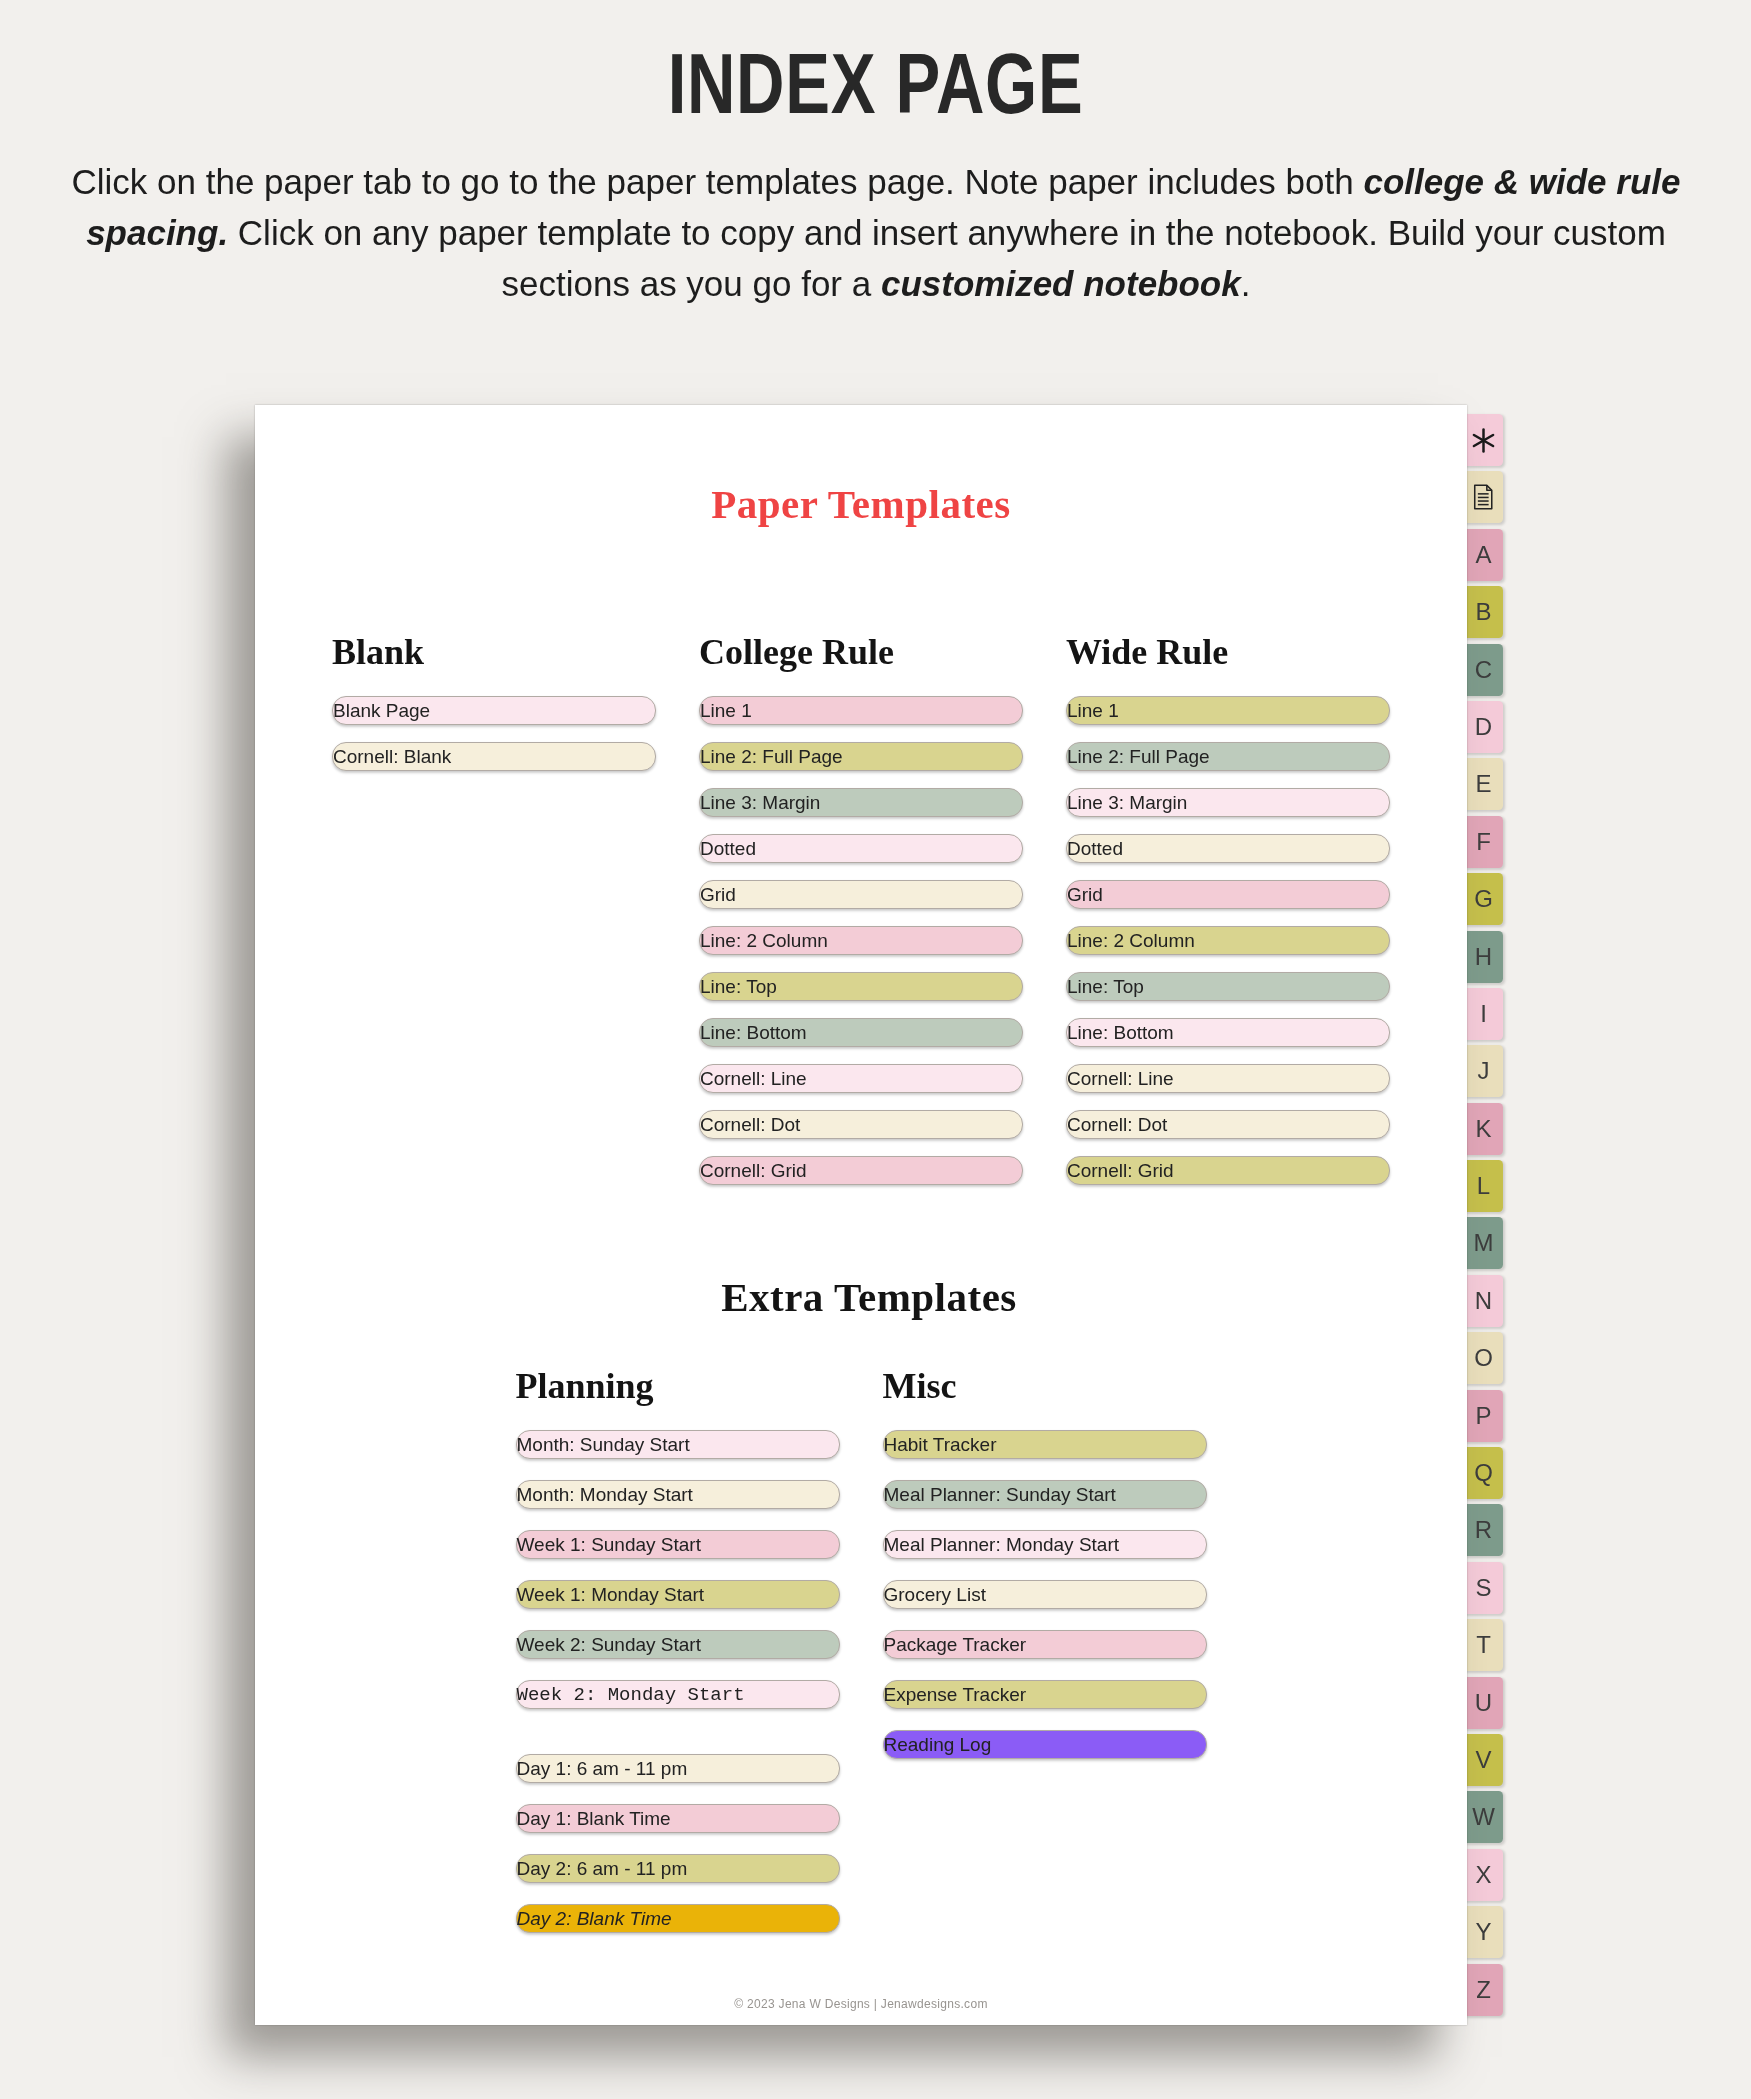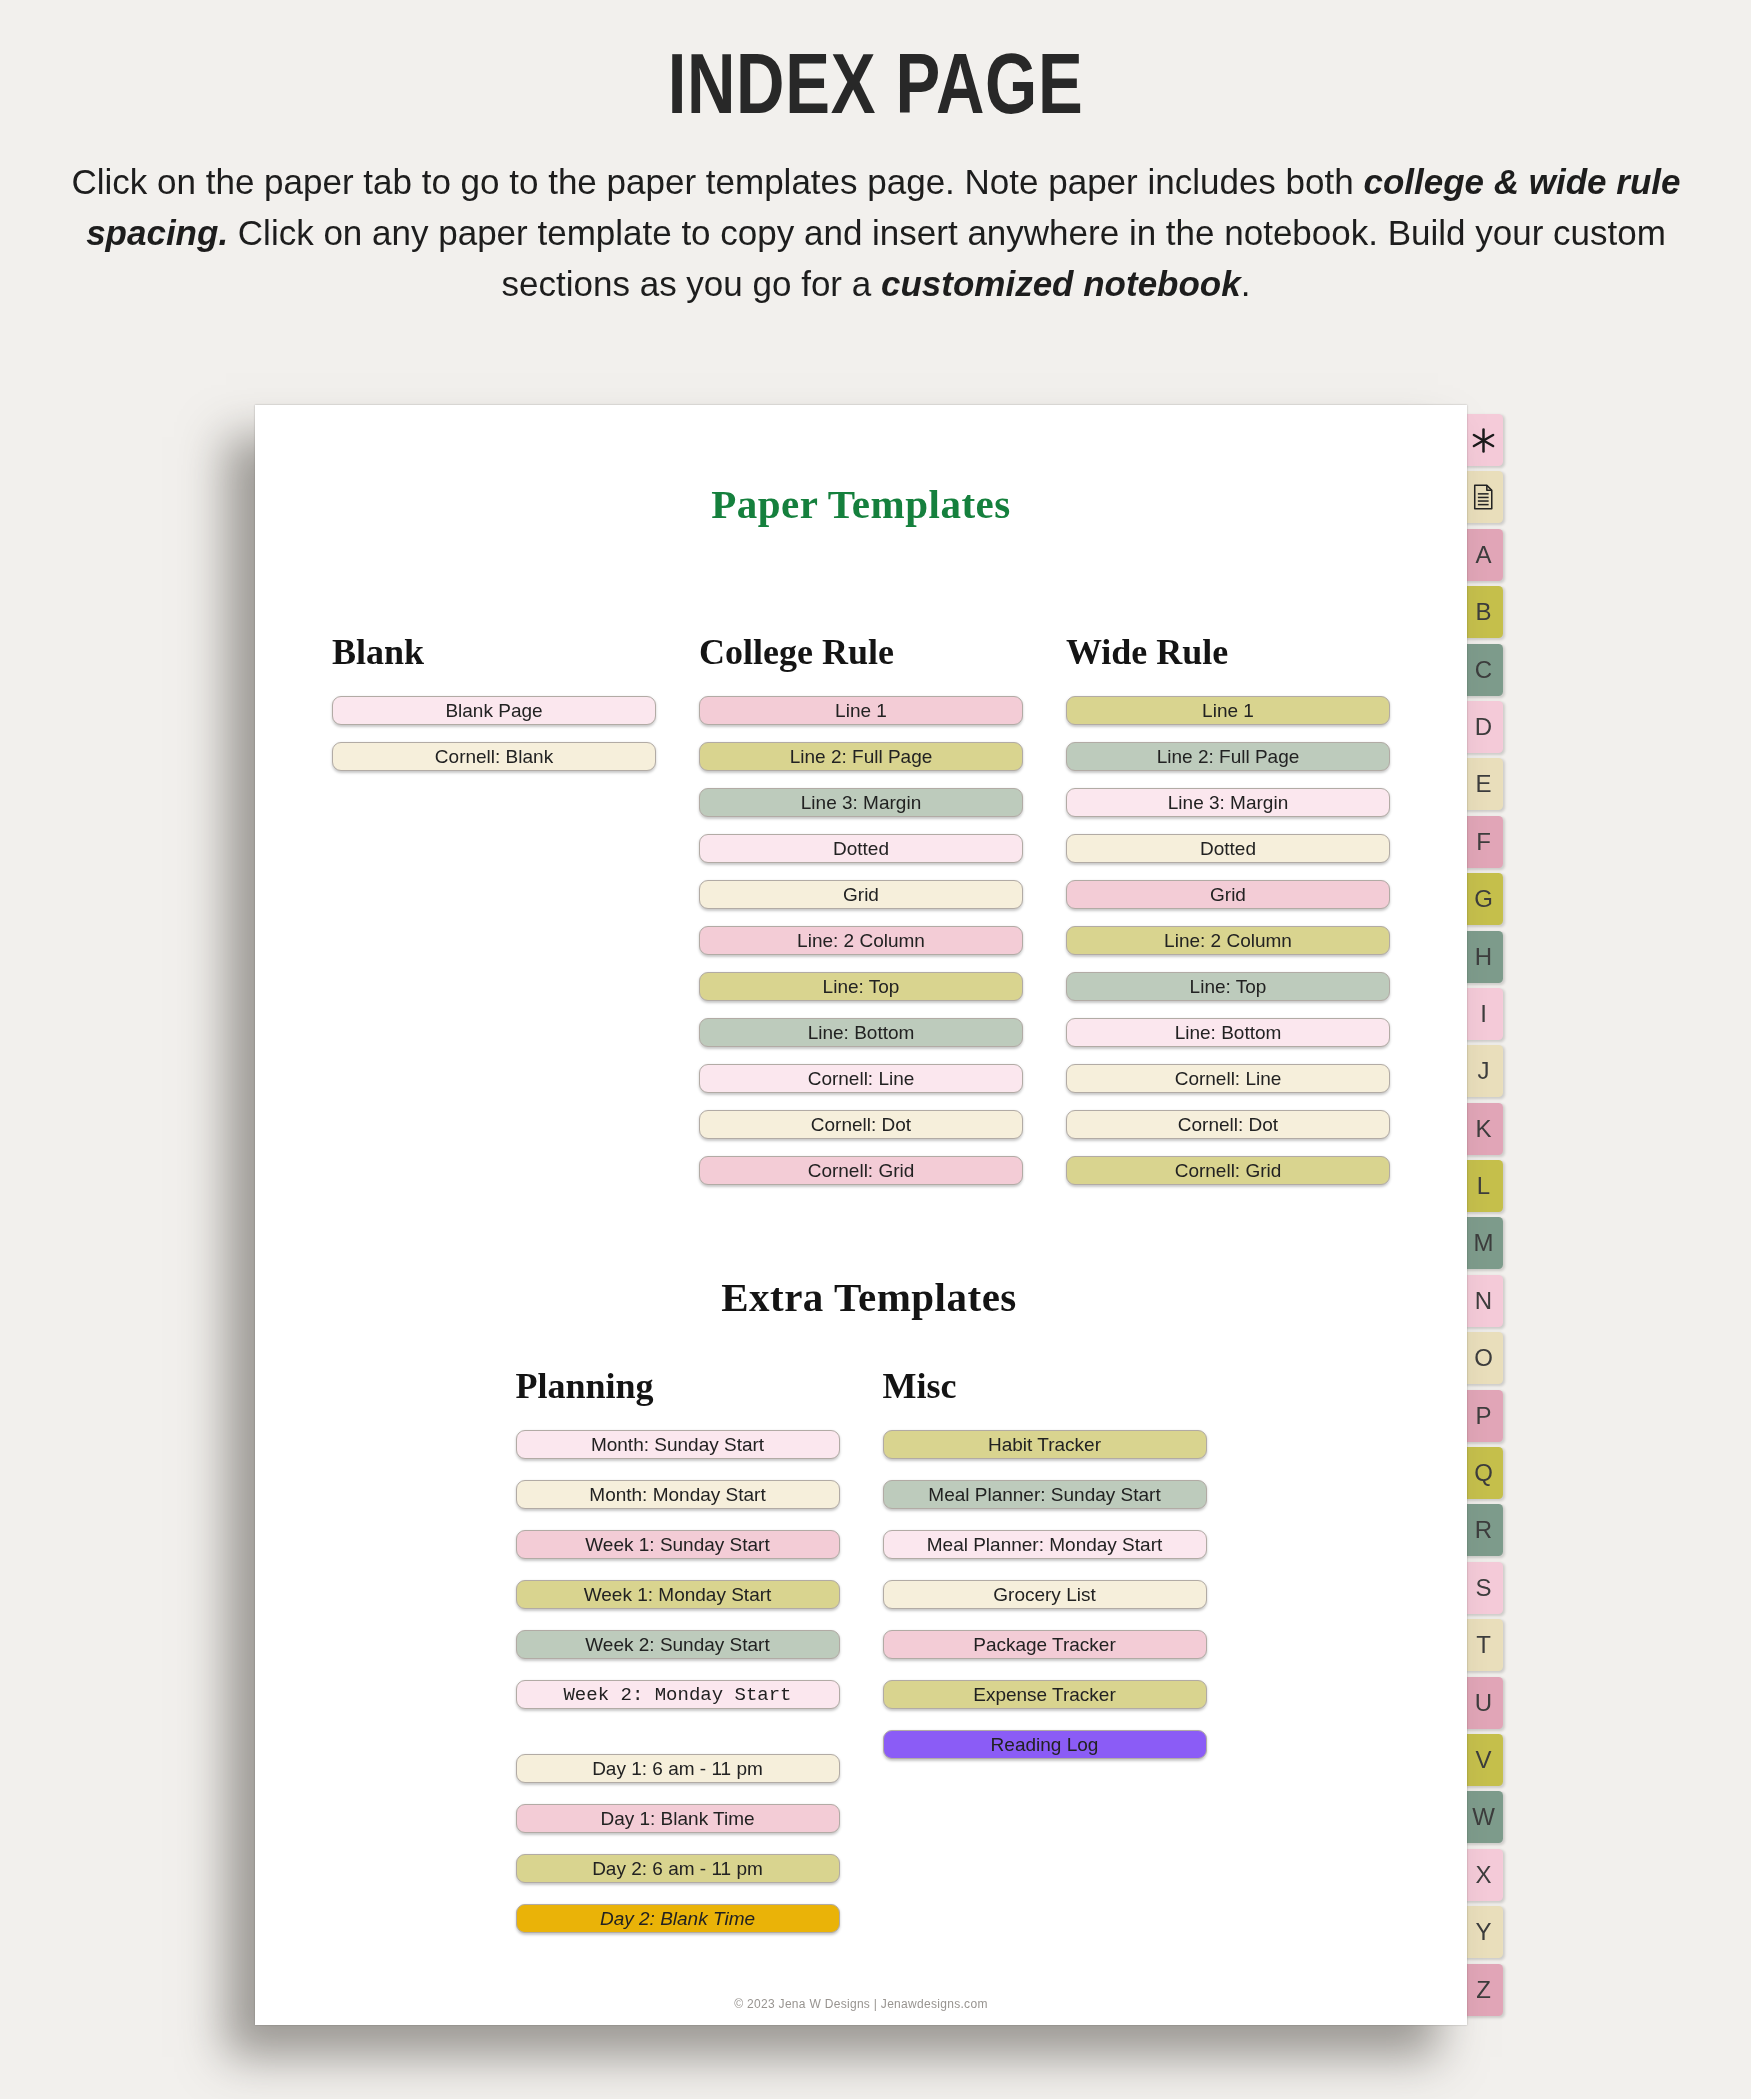--- a/index.html
+++ b/index.html
@@ -17,37 +17,37 @@
   }
   .seg{white-space:pre-wrap;}
   .seg.b{font-weight:700;font-style:italic;}
 
   
   .sheet{
     position:absolute;left:255px;top:405px;width:1212px;height:1620px;
     background:#ffffff;z-index:2;
     box-shadow:-29px 32px 43px rgba(72,67,61,.5), 0 0 1.8px rgba(0,0,0,.28);
   }
-  .paper-title{font-family:"Liberation Serif",serif;font-weight:700;font-size:41px;color:#15803d;
+  .paper-title{font-family:"Liberation Serif",serif;font-weight:700;font-size:41px;color:#ef4444;
     text-align:center;line-height:1;margin:79px 0 0;letter-spacing:0.5px;}
   .extra-title{font-family:"Liberation Serif",serif;font-weight:700;font-size:41px;color:#141414;
     text-align:center;line-height:1;margin:92px 0 0;letter-spacing:0.5px;padding-left:16px;}
   .cols{display:flex;justify-content:center;gap:43px;}
   .cols.paper{margin-top:109px;}
   .cols.extra{margin-top:50px;}
   .col{width:324px;flex:0 0 324px;}
   .col h3{font-family:"Liberation Serif",serif;font-weight:700;font-size:36px;line-height:1;
     color:#141414;margin:0 0 26px;}
   .plist{display:flex;flex-direction:column;}
   .plist.paper-gap{gap:17px;}
   .plist.extra-gap{gap:21px;}
   .pill{
-    height:27px;border-radius:9px;border:0.9px solid #b2aba5;
+    height:27px;border-radius:14px;border:0.9px solid #b2aba5;
     box-shadow:0 1.8px 2.7px rgba(0,0,0,.22);
-    display:flex;align-items:center;justify-content:center;
+    display:flex;align-items:center;
     background:#eee;
   }
   .pill-label{font-size:19px;color:#222222;}
 
   .footer{position:absolute;left:0;right:0;bottom:14.4px;text-align:center;
     font-size:12px;color:#989490;letter-spacing:0.3px;}
 
   
   .tabbar{
     position:absolute;left:1464px;top:414px;z-index:1;

